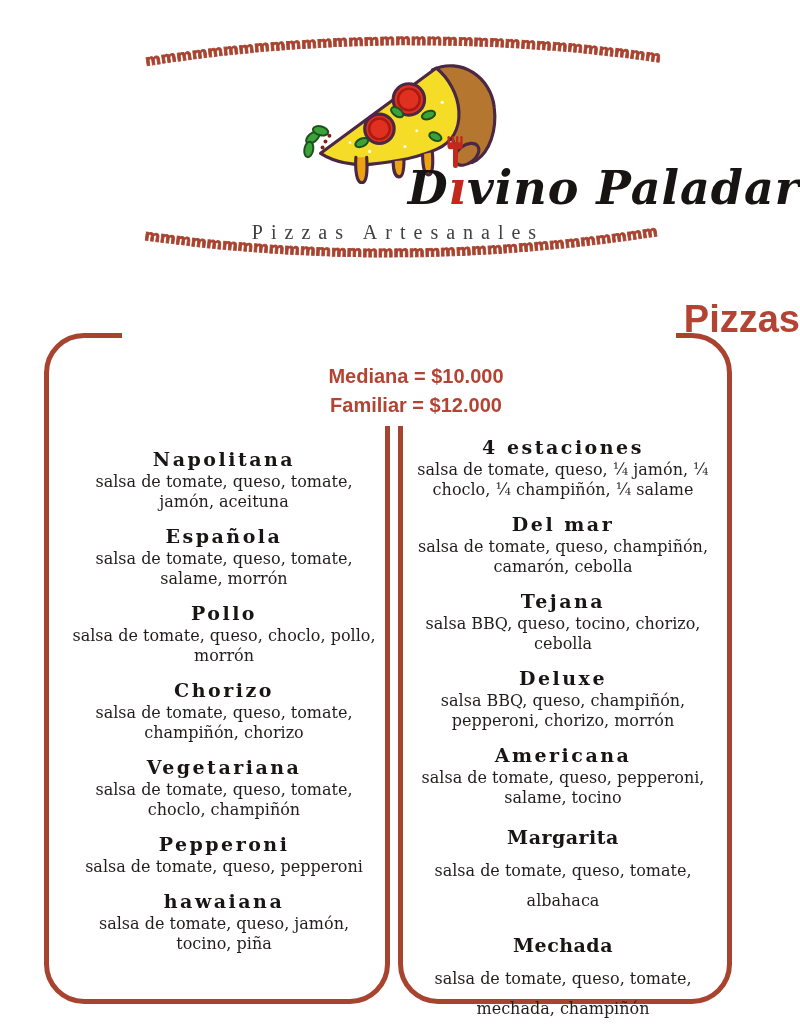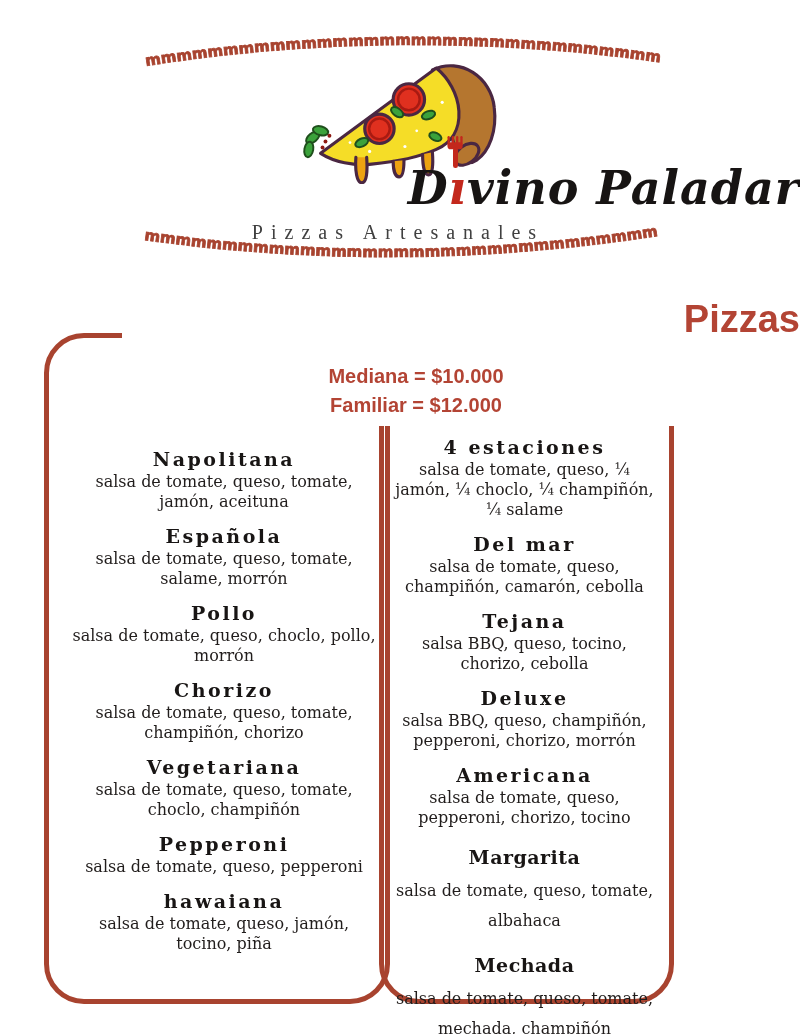--- a/index.html
+++ b/index.html
@@ -41,21 +41,21 @@
   .price-line{
     font-family:"Liberation Sans",sans-serif;font-weight:700;font-size:20px;
     line-height:29px;color:var(--accent);padding-left:32px;
   }
   
   .menu-box{
     position:absolute;top:333px;height:671px;box-sizing:border-box;
     border:5px solid var(--border);border-radius:40px;z-index:1;background:transparent;
   }
   .box-left{left:44px;width:346px;padding:110px 6px 0 20px;}
-  .box-right{left:379px;width:295px;padding:98px 10px 0 6px;}
+  .box-right{left:398px;width:334px;padding:98px 10px 0 6px;}
   .border-mask{
     position:absolute;left:122px;top:326px;width:554px;height:100px;
     background:#ffffff;z-index:2;
   }
   .menu-col{width:100%;text-align:center;}
   .menu-item + .menu-item{margin-top:13px;}
   .item-name{
     font-family:"DejaVu Serif",serif;font-weight:bold;font-size:19px;line-height:23px;
     letter-spacing:2.5px;color:#181514;
   }
@@ -210,21 +210,21 @@
           <div class="item-desc">salsa BBQ, queso, tocino, chorizo, cebolla</div>
         </div>
 
         <div class="menu-item">
           <div class="item-name">Deluxe</div>
           <div class="item-desc">salsa BBQ, queso, champiñón, pepperoni, chorizo, morrón</div>
         </div>
 
         <div class="menu-item">
           <div class="item-name">Americana</div>
-          <div class="item-desc">salsa de tomate, queso, pepperoni, chorizo, tocino</div>
+          <div class="item-desc">salsa de tomate, queso, pepperoni, salame, tocino</div>
         </div>
 
         <div class="menu-item">
           <div class="item-name">Margarita</div>
           <div class="item-desc">salsa de tomate, queso, tomate, albahaca</div>
         </div>
 
         <div class="menu-item">
           <div class="item-name">Mechada</div>
           <div class="item-desc">salsa de tomate, queso, tomate, mechada, champiñón</div>

